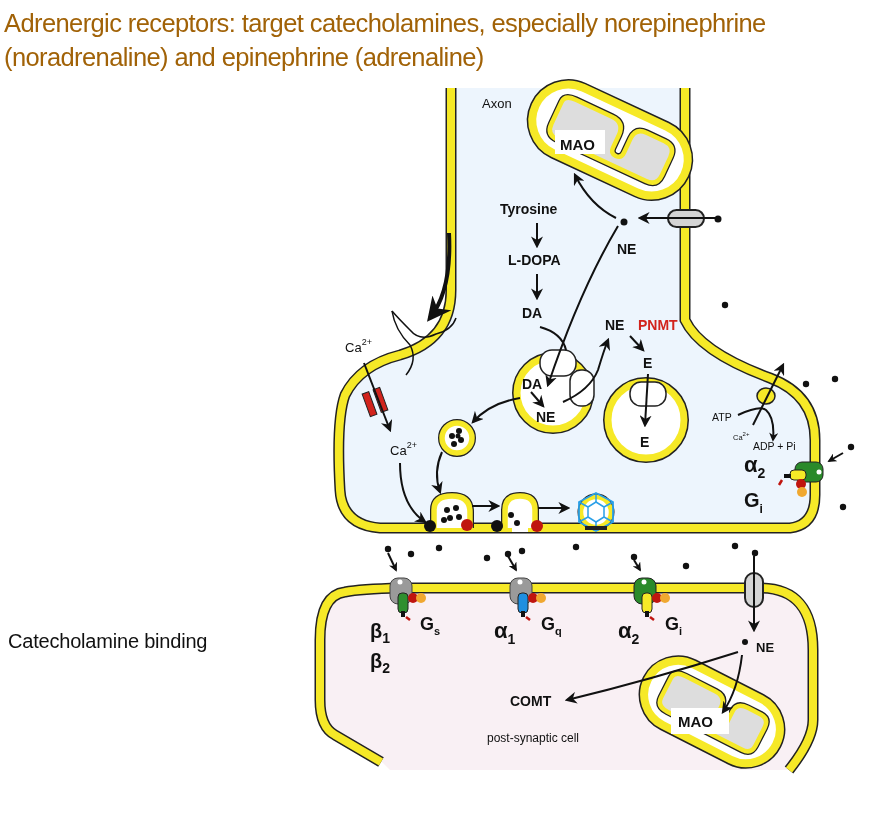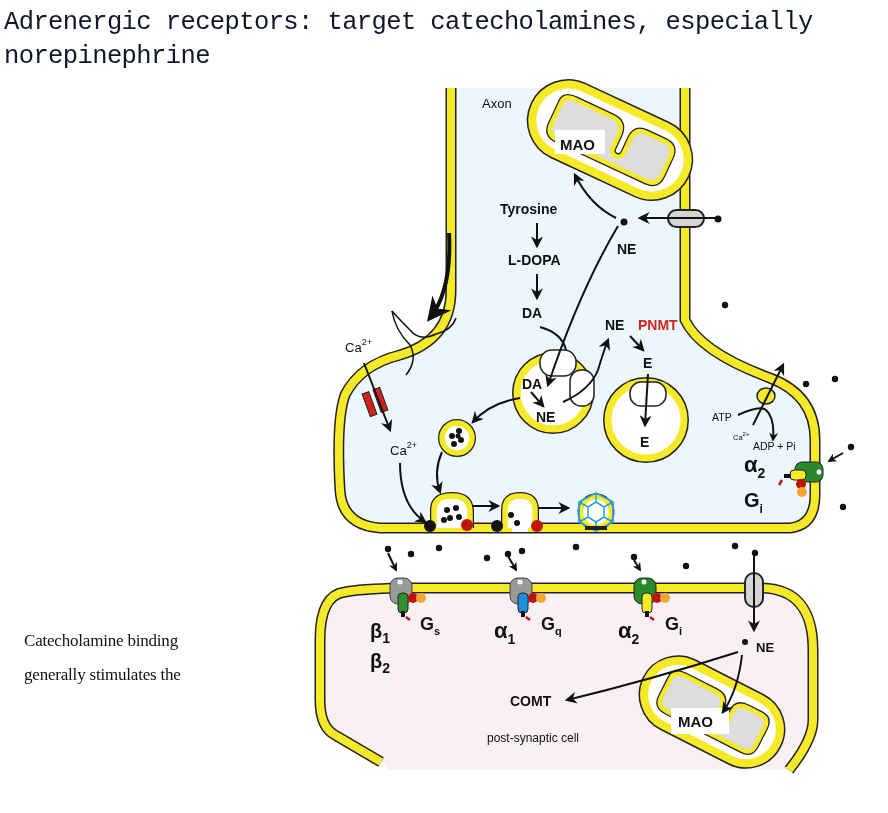--- a/index.html
+++ b/index.html
@@ -1,43 +1,43 @@
 <!DOCTYPE html>
 <html><head>
 <meta charset="utf-8">
 <style>
   html, body { margin: 0; padding: 0; background: #ffffff; }
   body { width: 888px; height: 813px; position: relative; overflow: hidden; font-family: "Liberation Sans", "DejaVu Sans", sans-serif; }
   .title {
     position: absolute; left: 4px; top: 6px; width: 884px;
-    font-family: Liberation Mono, monospace;
-    font-size: 25.5px; line-height: 34px; color: #0f172a; letter-spacing: -0.6px;
+    font-family: Liberation Sans, sans-serif;
+    font-size: 25.5px; line-height: 34px; color: #a16207; letter-spacing: -0.6px;
   }
   .side-note {
-    position: absolute; left: 24px; top: 624px; width: 310px;
-    font-family: Liberation Serif, serif;
-    font-size: 17px; line-height: 34px; color: #111; letter-spacing: -0.2px;
+    position: absolute; left: 8px; top: 624px; width: 310px;
+    font-family: Liberation Sans, sans-serif;
+    font-size: 20px; line-height: 34px; color: #111; letter-spacing: -0.2px;
   }
   svg#diagram { position: absolute; left: 0; top: 0; }
   .lbl { font-family: "Liberation Sans", "DejaVu Sans", sans-serif; font-weight: bold; fill: #111; }
   .lbl-n { font-family: "Liberation Sans", "DejaVu Sans", sans-serif; fill: #111; }
   .arrow { fill: none; stroke: #111; stroke-width: 2; }
   .mem { fill: none; stroke: #f6e927; stroke-width: 8; }
   .mem-edge { fill: none; stroke: #222; stroke-width: 11; }
 </style>
 </head>
 <body>
 
 <div class="title">
   <div>Adrenergic receptors: target catecholamines, especially norepinephrine</div>
+  <div>(noradrenaline) and epinephrine (adrenaline)</div>
 </div>
 
 <div class="side-note">
   <div>Catecholamine binding</div>
-  <div>generally stimulates the</div>
 </div>
 
 <svg id="diagram" width="888" height="813" viewBox="0 0 888 813">
   <defs>
     <marker id="ah" viewBox="0 0 10 10" refX="8" refY="5" markerWidth="6" markerHeight="6" orient="auto-start-reverse">
       <path d="M0,0 L10,5 L0,10 L3,5 z" fill="#111"></path>
     </marker>
     <marker id="ahs" viewBox="0 0 10 10" refX="8" refY="5" markerWidth="4.5" markerHeight="4.5" orient="auto-start-reverse">
       <path d="M0,0 L10,5 L0,10 L3,5 z" fill="#111"></path>
     </marker>

